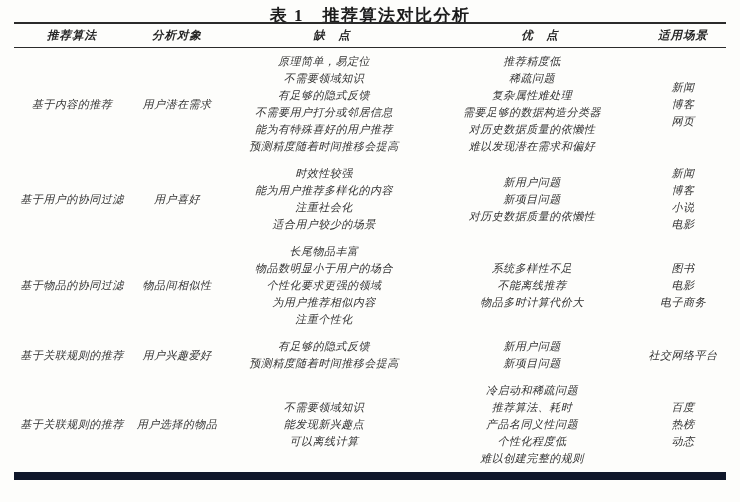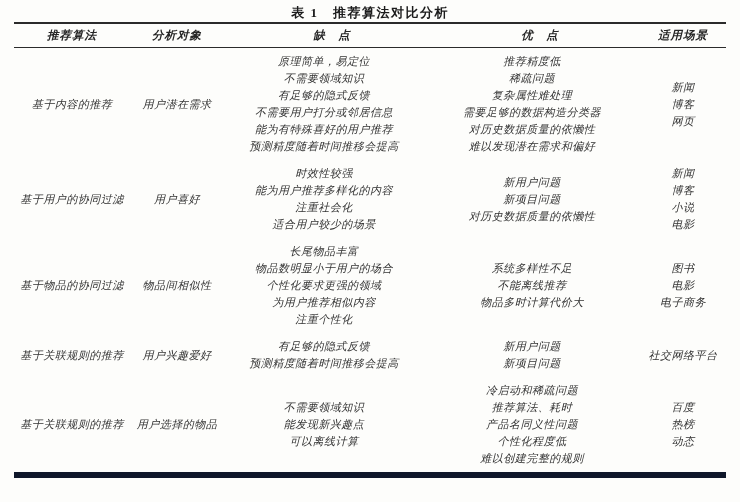--- a/index.html
+++ b/index.html
@@ -12,32 +12,32 @@
     position: relative;
     width: 740px; height: 502px;
     background: #fdfdfb;
     overflow: hidden;
     color: #2e2e2e;
   }
   .doc-title {
     position: absolute;
     top: 4px; left: 0; right: 0;
     text-align: center;
-    font-size: 13px;
+    font-size: 17px;
     font-weight: bold;
     letter-spacing: 1.5px;
     color: #1c1c1c;
     white-space: pre;
   }
   .table {
     position: absolute;
     left: 14px; top: 22px;
     width: 712px;
     border-top: 2px solid #2b2b2b;
-    border-bottom: 6px solid #0f172a;
+    border-bottom: 8px solid #0f172a;
   }
   .thead {
     display: flex;
     align-items: center;
     height: 23px;
     border-bottom: 1.5px solid #2b2b2b;
     font-size: 11.5px;
     font-weight: bold;
     font-style: italic;
     color: #262626;

